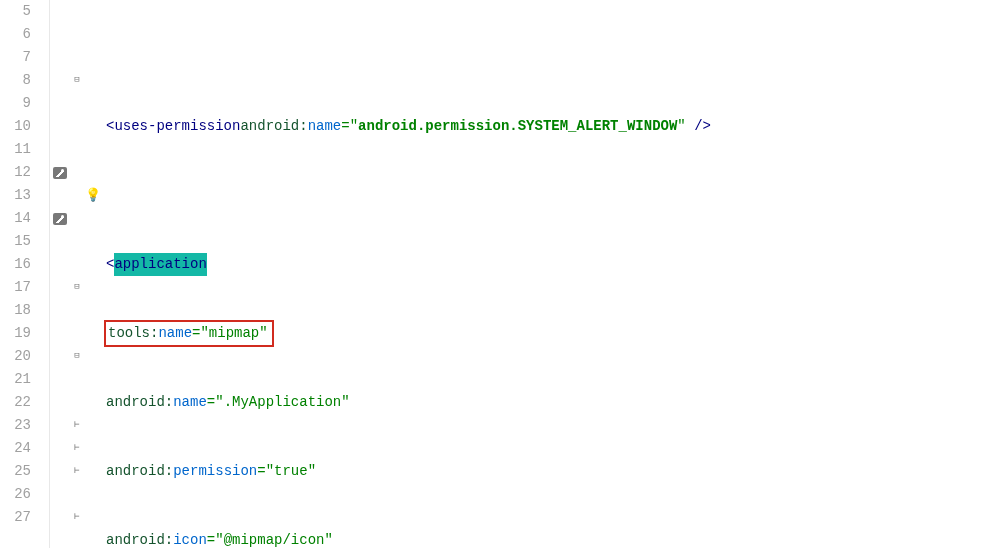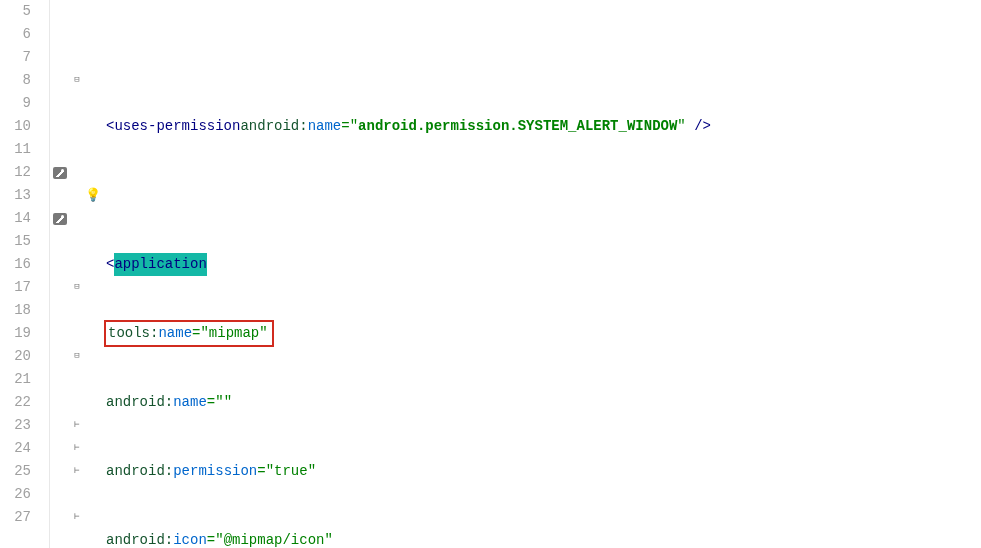--- a/index.html
+++ b/index.html
@@ -184,21 +184,21 @@
     <div class="slot"></div>
       <div class="slot"></div>
   </div>
 
   <div class="code">
     <div class="row"></div>
     <div class="row">    <span class="lt">&lt;</span><span class="tag">uses-permission</span> <span class="attr-ns">android</span><span class="attr-ns">:</span><span class="attr-name">name</span><span class="eq">="</span><span class="attr-val bold">android.permission.SYSTEM_ALERT_WINDOW</span><span class="eq">" </span><span class="lt">/&gt;</span></div>
     <div class="row"></div>
     <div class="row">    <span class="lt">&lt;</span><span class="tag hl-tag">application</span></div>
     <div class="row">        <span class="redbox"><span class="attr-ns">tools</span><span class="attr-ns">:</span><span class="attr-name">name</span><span class="eq">="</span><span class="attr-val">mipmap</span><span class="eq">"</span></span></div>
-    <div class="row">        <span class="attr-ns">android</span><span class="attr-ns">:</span><span class="attr-name">name</span><span class="eq">="</span><span class="eq">"</span></div>
+    <div class="row">        <span class="attr-ns">android</span><span class="attr-ns">:</span><span class="attr-name">name</span><span class="eq">="</span><span class="attr-val">.MyApplication</span><span class="eq">"</span></div>
     <div class="row">        <span class="attr-ns">android</span><span class="attr-ns">:</span><span class="attr-name">permission</span><span class="eq">="</span><span class="attr-val">true</span><span class="eq">"</span></div>
     <div class="row">        <span class="attr-ns">android</span><span class="attr-ns">:</span><span class="attr-name">icon</span><span class="eq">="</span><span class="attr-val">@mipmap/icon</span><span class="eq">"</span></div>
     
     
     
     
     
     
     
     

